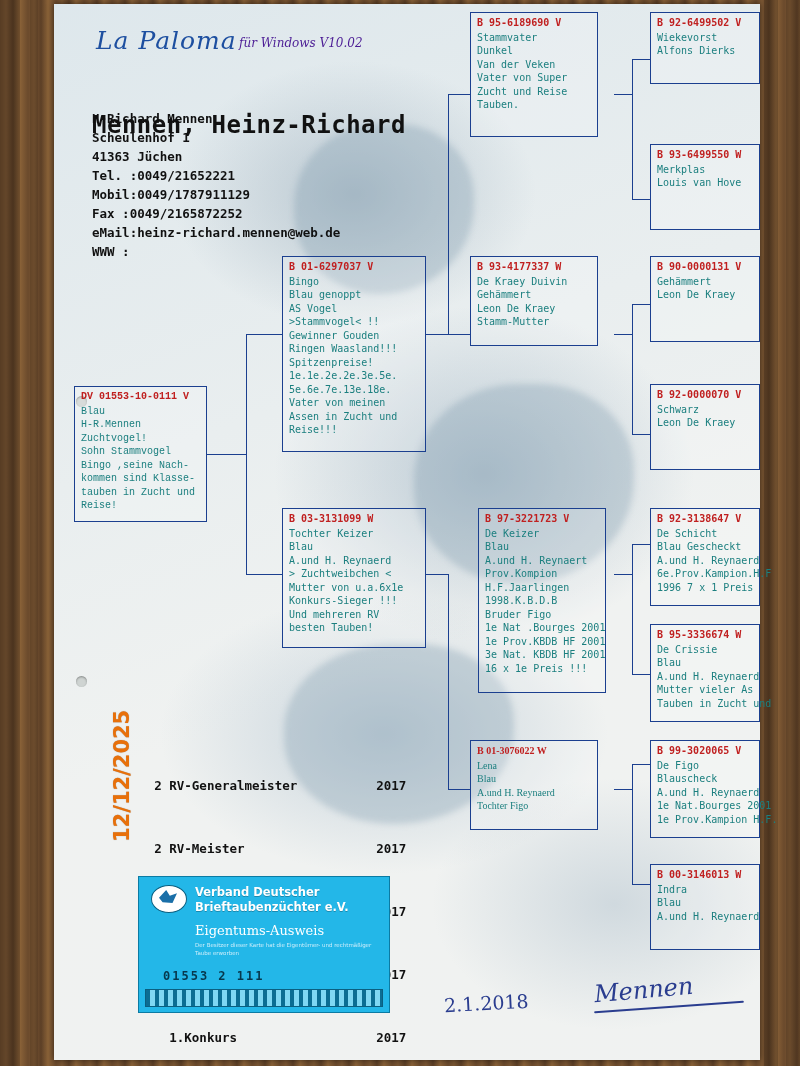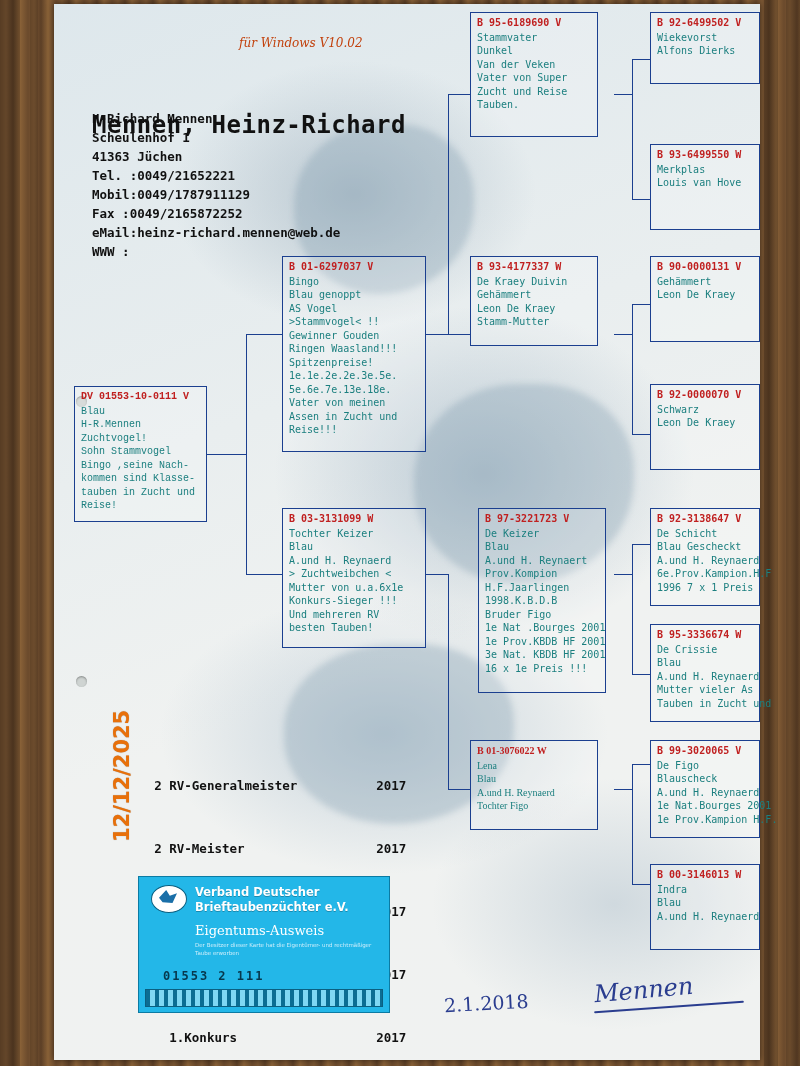--- a/index.html
+++ b/index.html
@@ -67,21 +67,21 @@
     color: #1d4fa0;
     font-family: "DejaVu Serif", serif;
     font-style: italic;
     font-size: 25px;
     letter-spacing: 1px;
   }
   .brand-sub {
     position: absolute;
     left: 185px;
     top: 32px;
-    color: #c2410c;
+    color: #4c1d95;
     font-family: "DejaVu Serif", serif;
     font-style: italic;
     font-size: 12px;
   }
   .owner-name {
     position: absolute;
     left: 38px;
     top: 72px;
     font-family: "DejaVu Sans Mono", monospace;
     font-weight: bold;
@@ -270,20 +270,21 @@
 
   <div id="sheet">
     <div class="watermark"></div>
     <div class="pigeon-shape" style="left:240px;top:120px;width:180px;height:170px;"></div>
     <div class="pigeon-shape" style="left:360px;top:380px;width:220px;height:200px;"></div>
     <div class="pigeon-shape" style="left:230px;top:640px;width:230px;height:180px;"></div>
 
     <div class="hole" style="left:22px;top:392px;"></div>
     <div class="hole" style="left:22px;top:672px;"></div>
 
+    <div class="brand">La Paloma</div>
     <div class="brand-sub">für Windows V10.02</div>
     <div class="owner-name">Mennen, Heinz-Richard</div>
     <div class="owner-block">
       <div>H-Richard Mennen</div>
       <div>Scheulenhof 1</div>
       <div>41363 Jüchen</div>
       <div>Tel. :0049/21652221</div>
       <div>Mobil:0049/1787911129</div>
       <div>Fax  :0049/2165872252</div>
       <div>eMail:heinz-richard.mennen@web.de</div>

